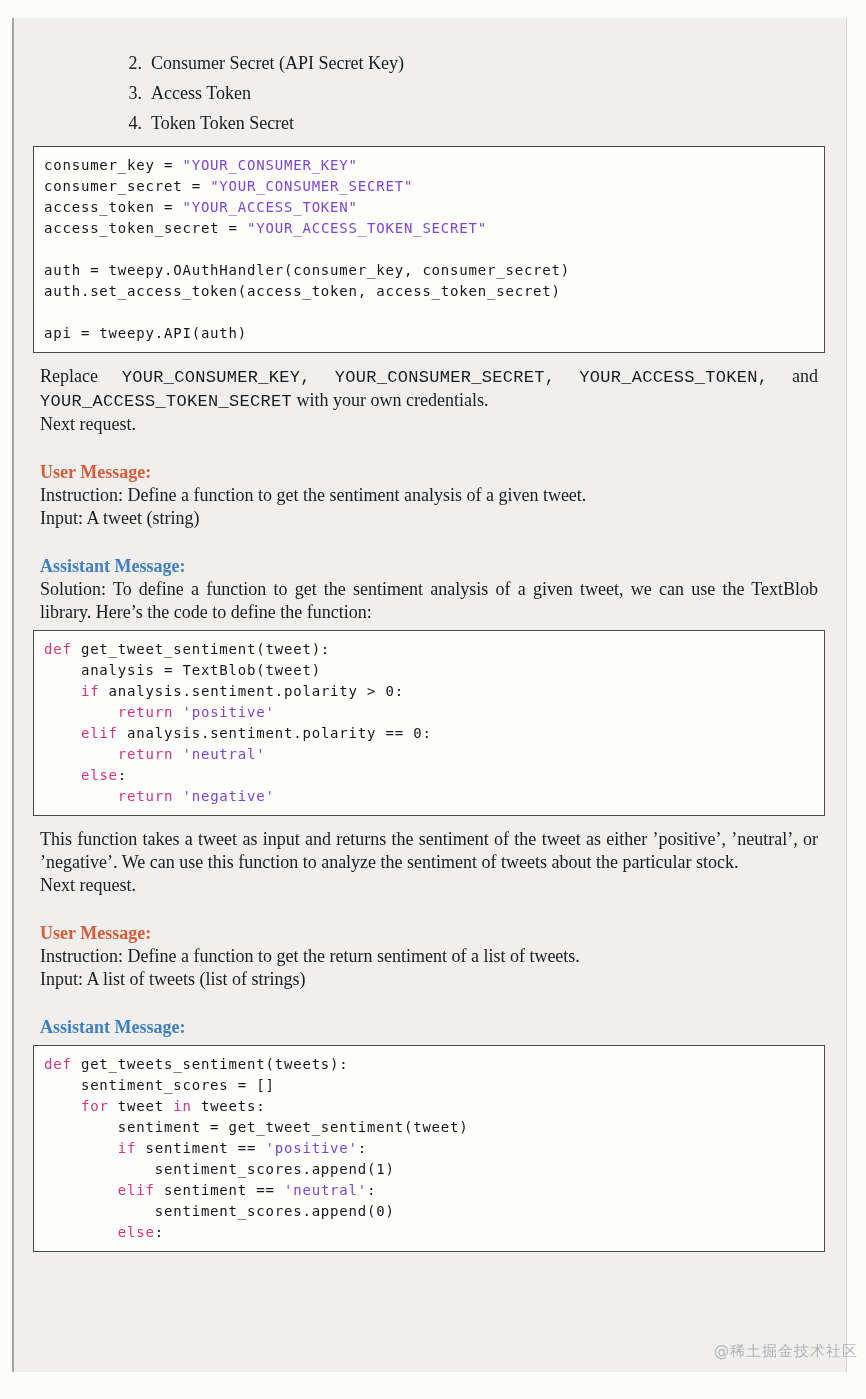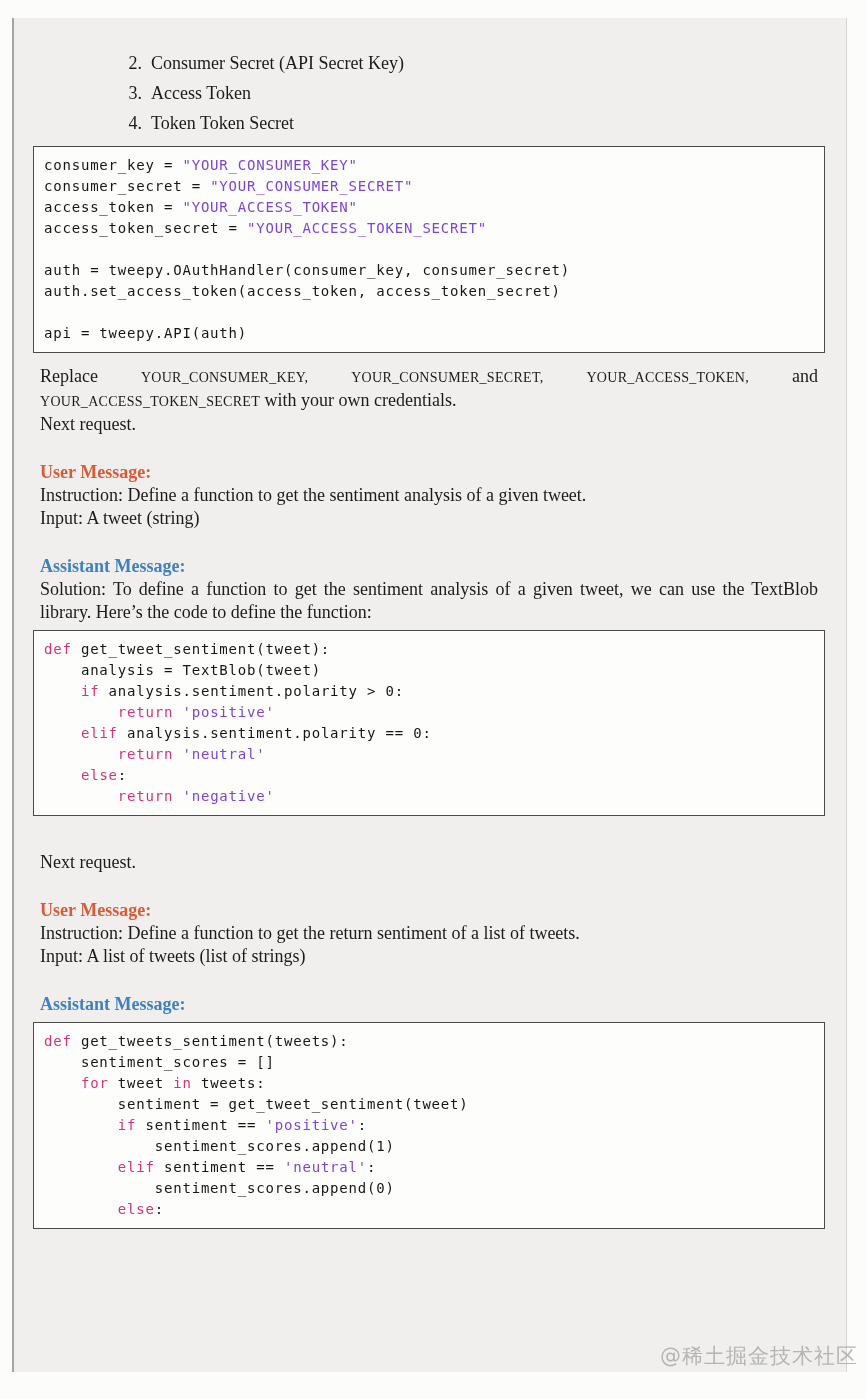--- a/index.html
+++ b/index.html
@@ -17,42 +17,42 @@
     border-right:1px solid #d6d4d2;
     padding:26px 28px 0 26px;
     overflow:hidden;
     color:#1b1b1b;
   }
   .olist{margin:4px 0 8px 0;}
   .oli{display:flex;font-size:18px;line-height:30px;padding-left:78px;}
   .oli .num{width:24px;margin-right:9px;text-align:right;}
   .para{font-size:18px;line-height:23px;text-align:justify;}
   .para .bold{font-weight:normal;}
-  .para .mono{font-family:Liberation Serif, serif;font-size:14px;letter-spacing:0.3px;}
+  .para .mono{font-family:Liberation Mono, monospace;font-size:17px;letter-spacing:0.3px;}
   .msg-head{font-size:18px;line-height:23px;font-weight:bold;margin-top:25px;}
   .msg-head.user{color:var(--user,#d85c38);}
   .msg-head.assistant{color:var(--assistant,#4080bf);}
   .codebox{
     background:#fdfdfc;
     border:1.5px solid var(--cb,#4a4a48);
     margin:6px -7px 12px -7px;
     padding:8px 10px;
     font-family:"DejaVu Sans Mono","Liberation Mono",monospace;
     font-size:14px;letter-spacing:0.8px;
     line-height:21px;
     white-space:pre;
     color:#161616;
   }
   .cline{min-height:21px;}
   .k{color:var(--kw,#d6337c);}
   .s{color:var(--str,#7d44d8);}
   .watermark{
     position:absolute;right:8px;top:1342px;
     font-family:"DejaVu Sans","Liberation Sans",sans-serif;
-    font-size:21px;letter-spacing:1px;
+    font-size:15px;letter-spacing:1px;
     color:rgba(165,165,165,0.8);
   }
 </style>
 </head>
 <body>
 
 <div class="stage">
   <div class="panel">
     <div id="doc">
         <div class="olist">
@@ -69,21 +69,21 @@
             <span>Token Token Secret</span>
           </div>
         </div>
         <div class="codebox"><div class="cline"><span>consumer_key = </span><span class="s">"YOUR_CONSUMER_KEY"</span></div><div class="cline"><span>consumer_secret = </span><span class="s">"YOUR_CONSUMER_SECRET"</span></div><div class="cline"><span>access_token = </span><span class="s">"YOUR_ACCESS_TOKEN"</span></div><div class="cline"><span>access_token_secret = </span><span class="s">"YOUR_ACCESS_TOKEN_SECRET"</span></div><div class="cline"><span></span></div><div class="cline"><span>auth = tweepy.OAuthHandler(consumer_key, consumer_secret)</span></div><div class="cline"><span>auth.set_access_token(access_token, access_token_secret)</span></div><div class="cline"><span></span></div><div class="cline"><span>api = tweepy.API(auth)</span></div></div>
         <div class="para"><span>Replace </span><span class="mono">YOUR_CONSUMER_KEY,</span><span> </span><span class="mono">YOUR_CONSUMER_SECRET,</span><span> </span><span class="mono">YOUR_ACCESS_TOKEN,</span><span> and </span><span class="mono">YOUR_ACCESS_TOKEN_SECRET</span><span> with your own credentials.</span><br><span>Next request.</span></div>
         <div class="msg-head user">User Message:</div>
         <div class="para"><span class="bold">Instruction:</span><span> Define a function to get the sentiment analysis of a given tweet.</span><br><span class="bold">Input:</span><span> A tweet (string)</span></div>
         <div class="msg-head assistant">Assistant Message:</div>
         <div class="para"><span class="bold">Solution:</span><span> To define a function to get the sentiment analysis of a given tweet, we can use the TextBlob library. Here’s the code to define the function:</span></div>
         <div class="codebox"><div class="cline"><span class="k">def</span><span> get_tweet_sentiment(tweet):</span></div><div class="cline"><span>    analysis = TextBlob(tweet)</span></div><div class="cline"><span>    </span><span class="k">if</span><span> analysis.sentiment.polarity &gt; 0:</span></div><div class="cline"><span>        </span><span class="k">return</span><span> </span><span class="s">'positive'</span></div><div class="cline"><span>    </span><span class="k">elif</span><span> analysis.sentiment.polarity == 0:</span></div><div class="cline"><span>        </span><span class="k">return</span><span> </span><span class="s">'neutral'</span></div><div class="cline"><span>    </span><span class="k">else</span><span>:</span></div><div class="cline"><span>        </span><span class="k">return</span><span> </span><span class="s">'negative'</span></div></div>
-        <div class="para"><br><span>Next request.</span></div>
+        <div class="para"><span>This function takes a tweet as input and returns the sentiment of the tweet as either ’positive’, ’neutral’, or ’negative’. We can use this function to analyze the sentiment of tweets about the particular stock.</span><br><span>Next request.</span></div>
         <div class="msg-head user">User Message:</div>
         <div class="para"><span class="bold">Instruction:</span><span> Define a function to get the return sentiment of a list of tweets.</span><br><span class="bold">Input:</span><span> A list of tweets (list of strings)</span></div>
         <div class="msg-head assistant">Assistant Message:</div>
         <div class="codebox"><div class="cline"><span class="k">def</span><span> get_tweets_sentiment(tweets):</span></div><div class="cline"><span>    sentiment_scores = []</span></div><div class="cline"><span>    </span><span class="k">for</span><span> tweet </span><span class="k">in</span><span> tweets:</span></div><div class="cline"><span>        sentiment = get_tweet_sentiment(tweet)</span></div><div class="cline"><span>        </span><span class="k">if</span><span> sentiment == </span><span class="s">'positive'</span><span>:</span></div><div class="cline"><span>            sentiment_scores.append(1)</span></div><div class="cline"><span>        </span><span class="k">elif</span><span> sentiment == </span><span class="s">'neutral'</span><span>:</span></div><div class="cline"><span>            sentiment_scores.append(0)</span></div><div class="cline"><span>        </span><span class="k">else</span><span>:</span></div></div>
       </div>
   </div>
   <div class="watermark">@稀土掘金技术社区</div>
 </div>
 
 </body></html>

